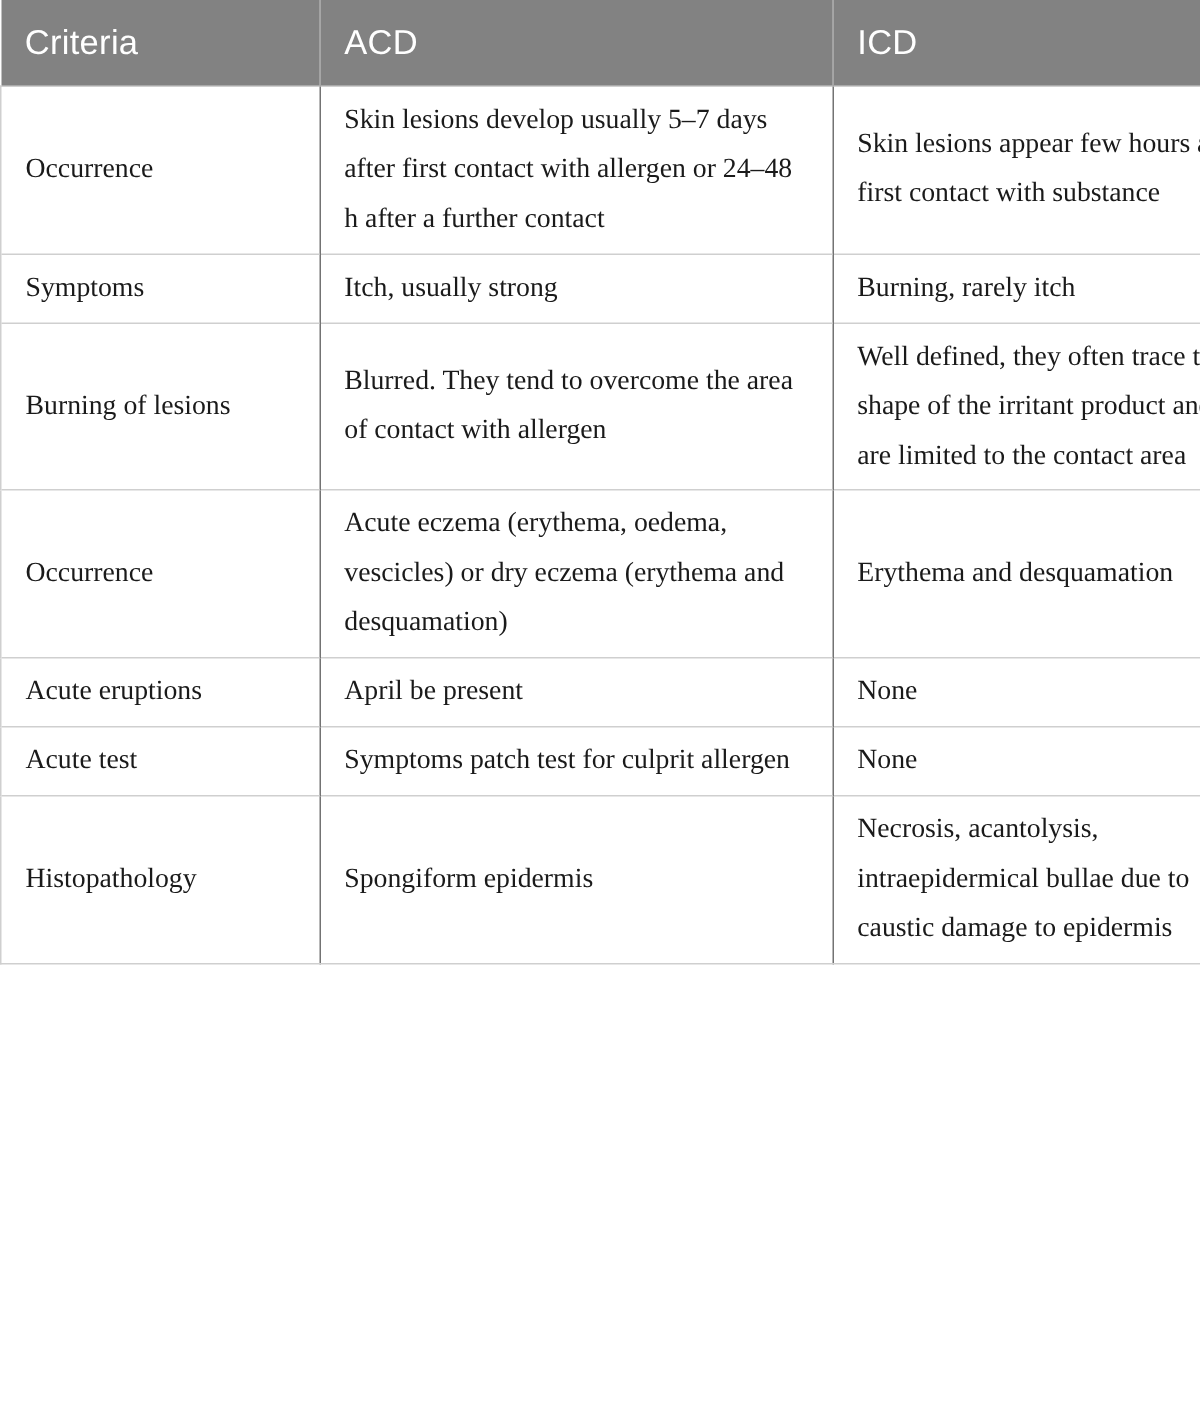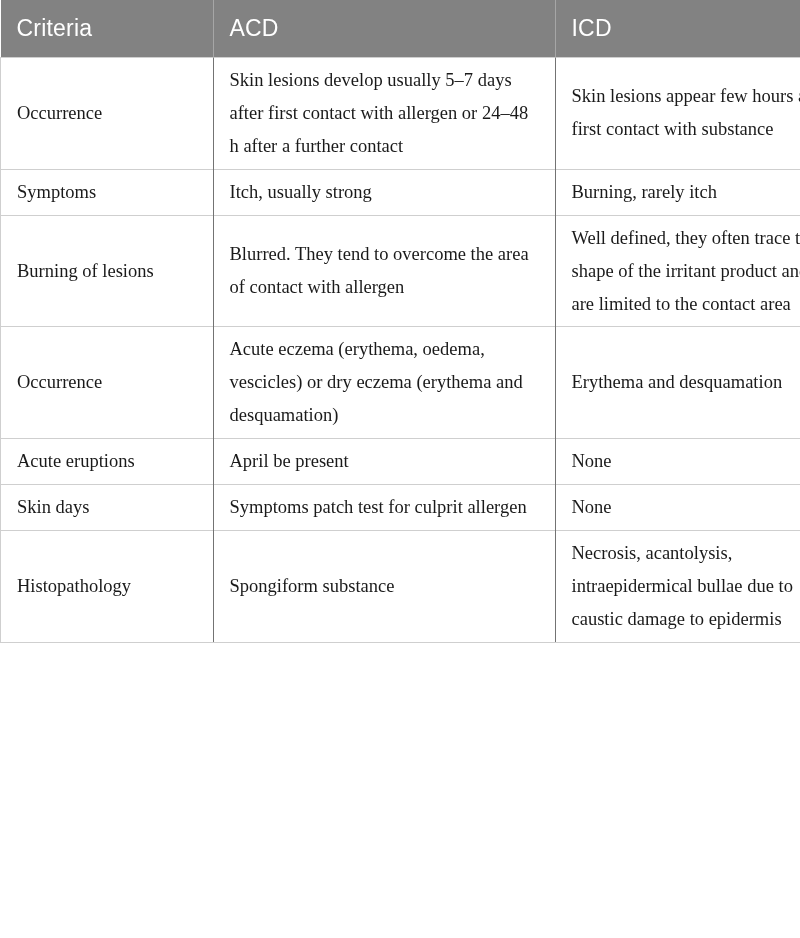--- a/index.html
+++ b/index.html
@@ -145,36 +145,36 @@
         <td class="col-acd">
             <span class="cell-text">April be present</span>
           </td>
         <td class="col-icd">
             <span class="cell-text">None</span>
           </td>
       </tr>
 
       <tr>
         <td class="col-criteria">
-            <span class="cell-text">Skin days</span>
+            <span class="cell-text">Acute test</span>
           </td>
         <td class="col-acd">
             <span class="cell-text">Symptoms patch test for culprit allergen</span>
           </td>
         <td class="col-icd">
             <span class="cell-text">None</span>
           </td>
       </tr>
 
       <tr>
         <td class="col-criteria">
             <span class="cell-text">Histopathology</span>
           </td>
         <td class="col-acd">
-            <span class="cell-text">Spongiform substance</span>
+            <span class="cell-text">Spongiform epidermis</span>
           </td>
         <td class="col-icd">
             <span class="cell-text">Necrosis, acantolysis, intraepidermical bullae due to caustic damage to epidermis</span>
           </td>
       </tr>
 
     </tbody>
   </table>
 </div>
 

